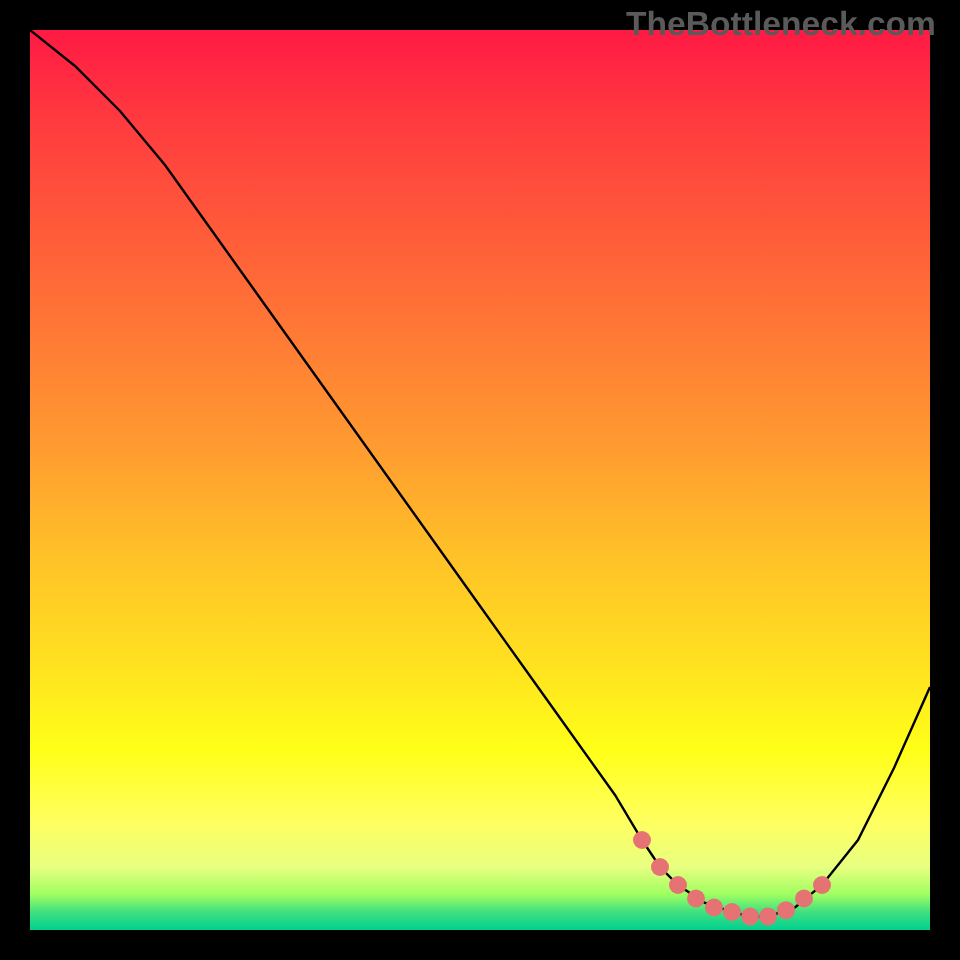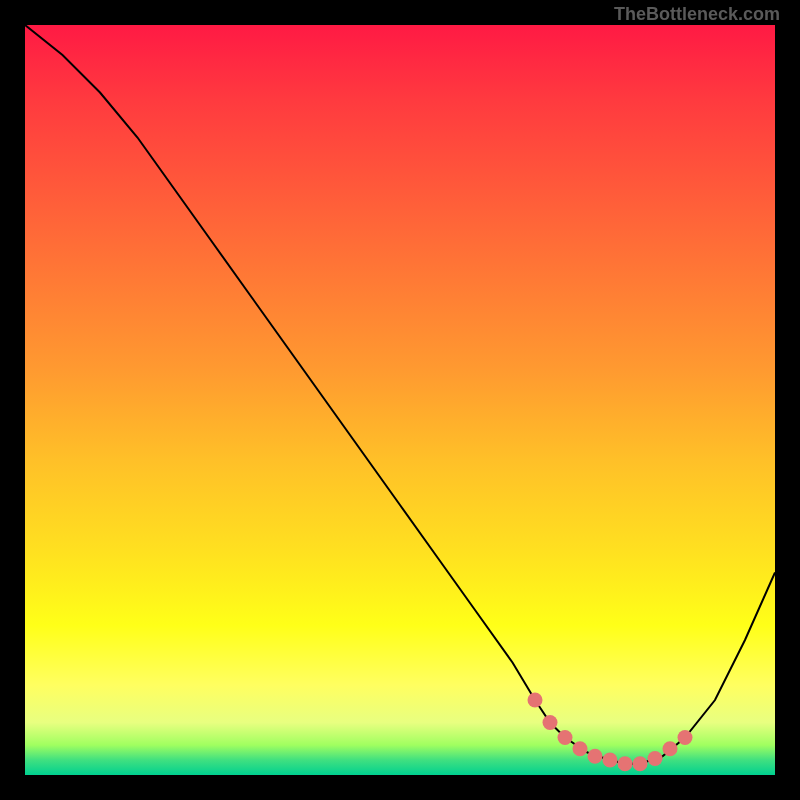--- a/index.html
+++ b/index.html
@@ -9,21 +9,21 @@
     background: #000;
     position: relative;
     font-family: Arial, sans-serif;
     overflow: hidden;
   }
   .watermark {
     position: absolute;
     top: 4px;
     right: 20px;
     color: #5a5a5a;
-    font-size: 18px;
+    font-size: 28px;
     font-weight: bold;
     z-index: 10;
   }
   .plot-area {
     position: absolute;
     left: 25px;
     top: 25px;
     width: 750px;
     height: 750px;
     overflow: hidden;

